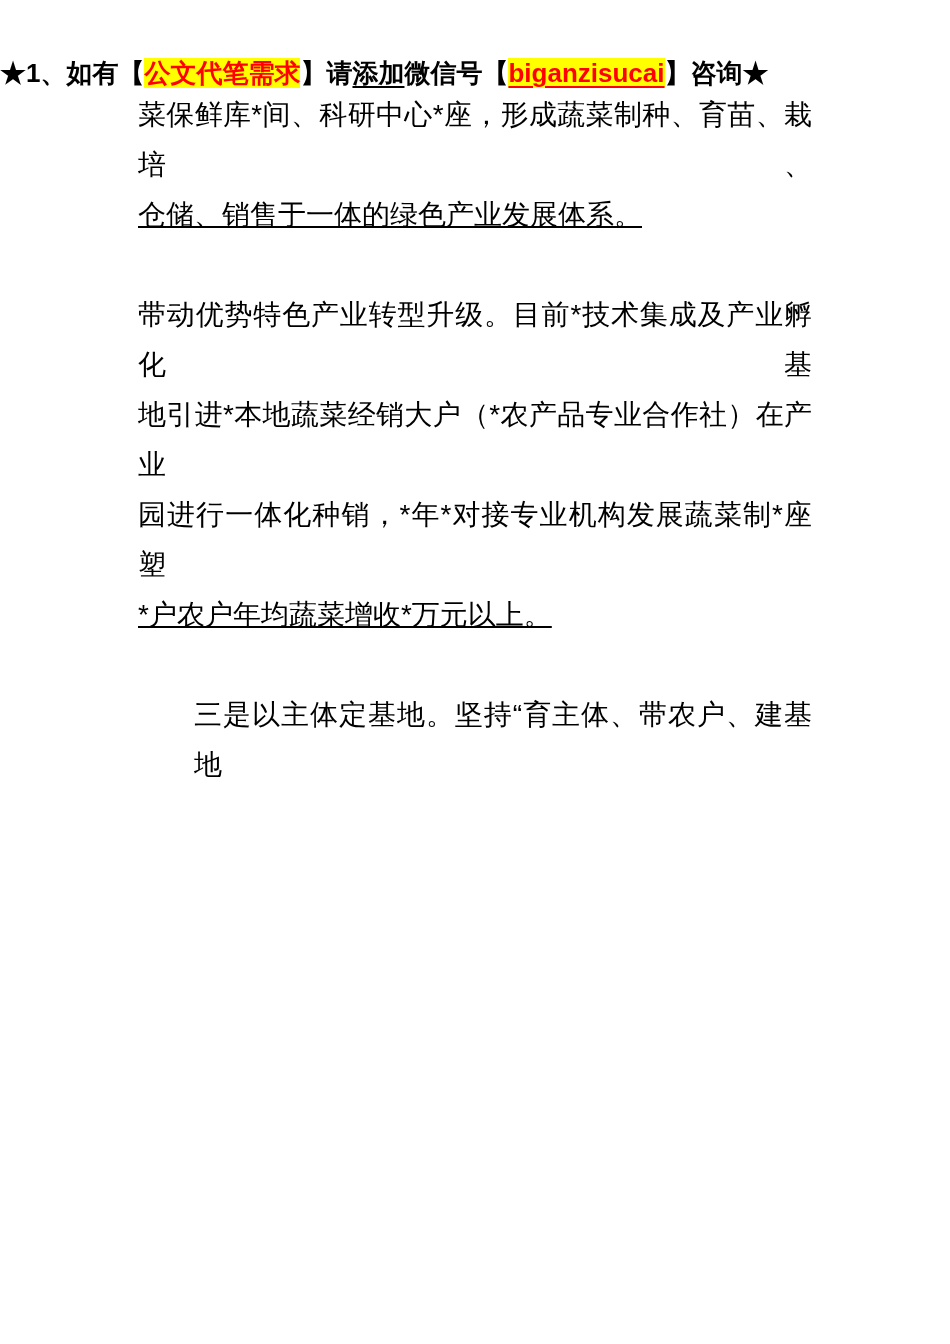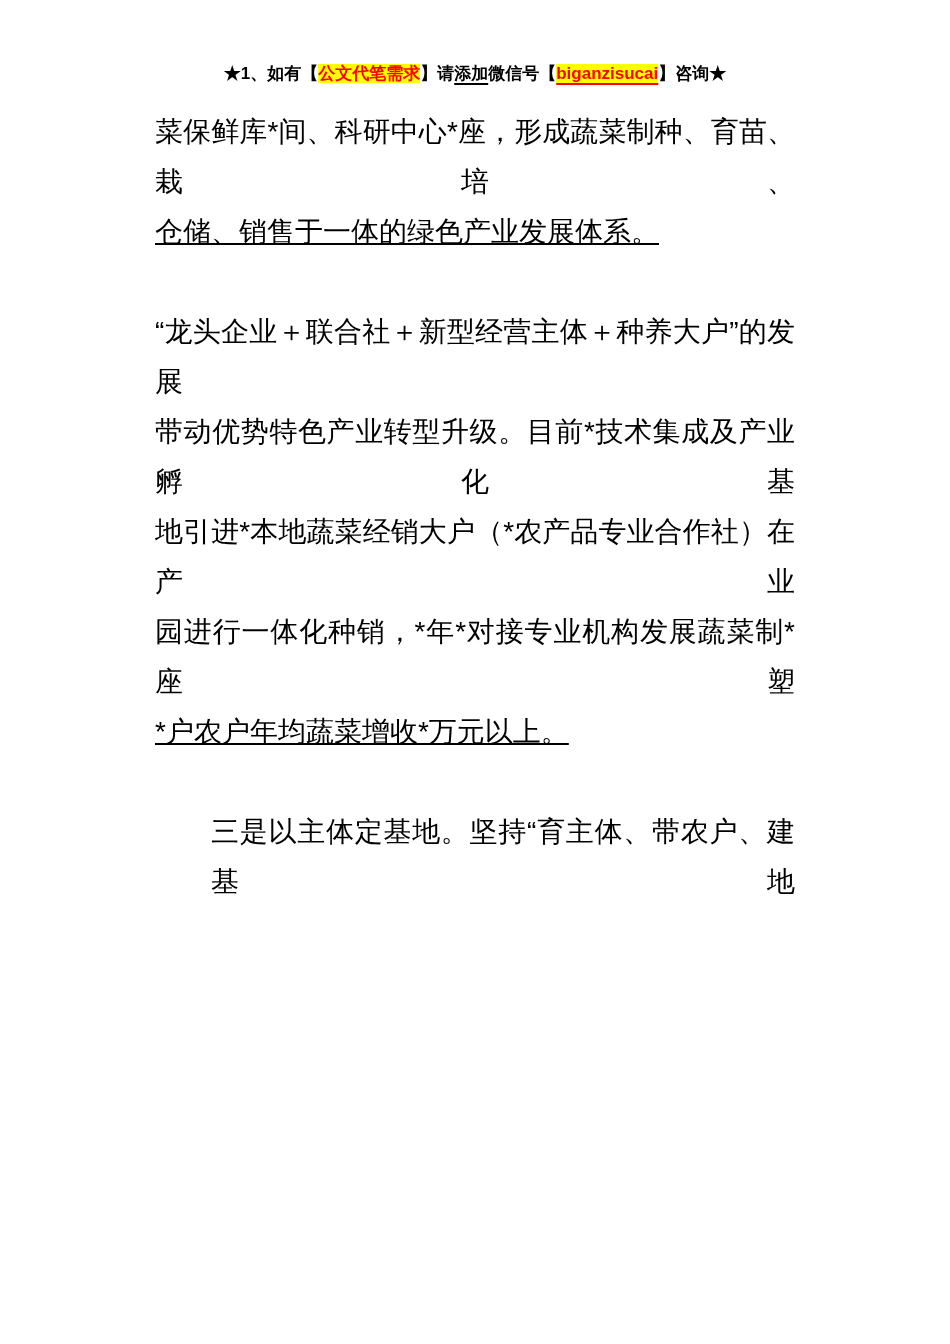--- a/index.html
+++ b/index.html
@@ -8,22 +8,21 @@
     position:relative;
     width:950px; height:1344px;
     margin:0 auto;
     background:#ffffff;
     overflow:hidden;
     font-family:"Liberation Sans", sans-serif;
     color:#000000;
   }
   
   .banner {
-    text-align:center;
-    font-size:17px;
+    font-size:26px;
     font-weight:bold;
     line-height:33px;
     color:#000000;
     white-space:nowrap;
   }
   .banner-header { padding-top:57px; }
   .banner-line { display:block; }
   .seg-plain { color:#000000; }
   .seg-highlight-red {
     color:#ff0000;
@@ -44,21 +43,21 @@
     text-underline-offset:4px;
   }
   
   .doc-body {
     margin:0 138px;
     width:674px;
     font-size:28px;
     line-height:50px;
     font-weight:normal;
   }
-  .para { margin:17px; }
+  .para { margin:0; }
   .para + .para { margin-top:50px; }
   .doc-line {
     text-align:justify;
     text-align-last:justify;
   }
   .doc-line.flush { text-align-last:left;text-decoration:underline; }
   .doc-line.indent { padding-left:56px; }
 </style>
 </head>
 <body>
@@ -66,21 +65,20 @@
 <div class="page">
   <div class="banner banner-header" id="header-banner">
       <div class="banner-line"><span class="seg-plain">★1、如有【</span><span class="seg-highlight-red">公文代笔需求</span><span class="seg-plain">】请</span><span class="seg-underline">添加</span><span class="seg-plain">微信号【</span><span class="seg-highlight-red-underline">biganzisucai</span><span class="seg-plain">】咨询★</span></div>
     </div>
   <div class="doc-body" id="doc-body">
       <div class="para">
         <div class="doc-line">菜保鲜库*间、科研中心*座，形成蔬菜制种、育苗、栽培、</div>
         <div class="doc-line flush">仓储、销售于一体的绿色产业发展体系。</div>
       </div>
       <div class="para">
-        <div class="doc-line">“龙头企业＋联合社＋新型经营主体＋种养大户”的发展</div>
         <div class="doc-line">带动优势特色产业转型升级。目前*技术集成及产业孵化基</div>
         <div class="doc-line">地引进*本地蔬菜经销大户（*农产品专业合作社）在产业</div>
         <div class="doc-line">园进行一体化种销，*年*对接专业机构发展蔬菜制*座塑</div>
         <div class="doc-line flush">*户农户年均蔬菜增收*万元以上。</div>
       </div>
       <div class="para">
         <div class="doc-line indent">三是以主体定基地。坚持“育主体、带农户、建基地</div>
       </div>
     </div>
 

